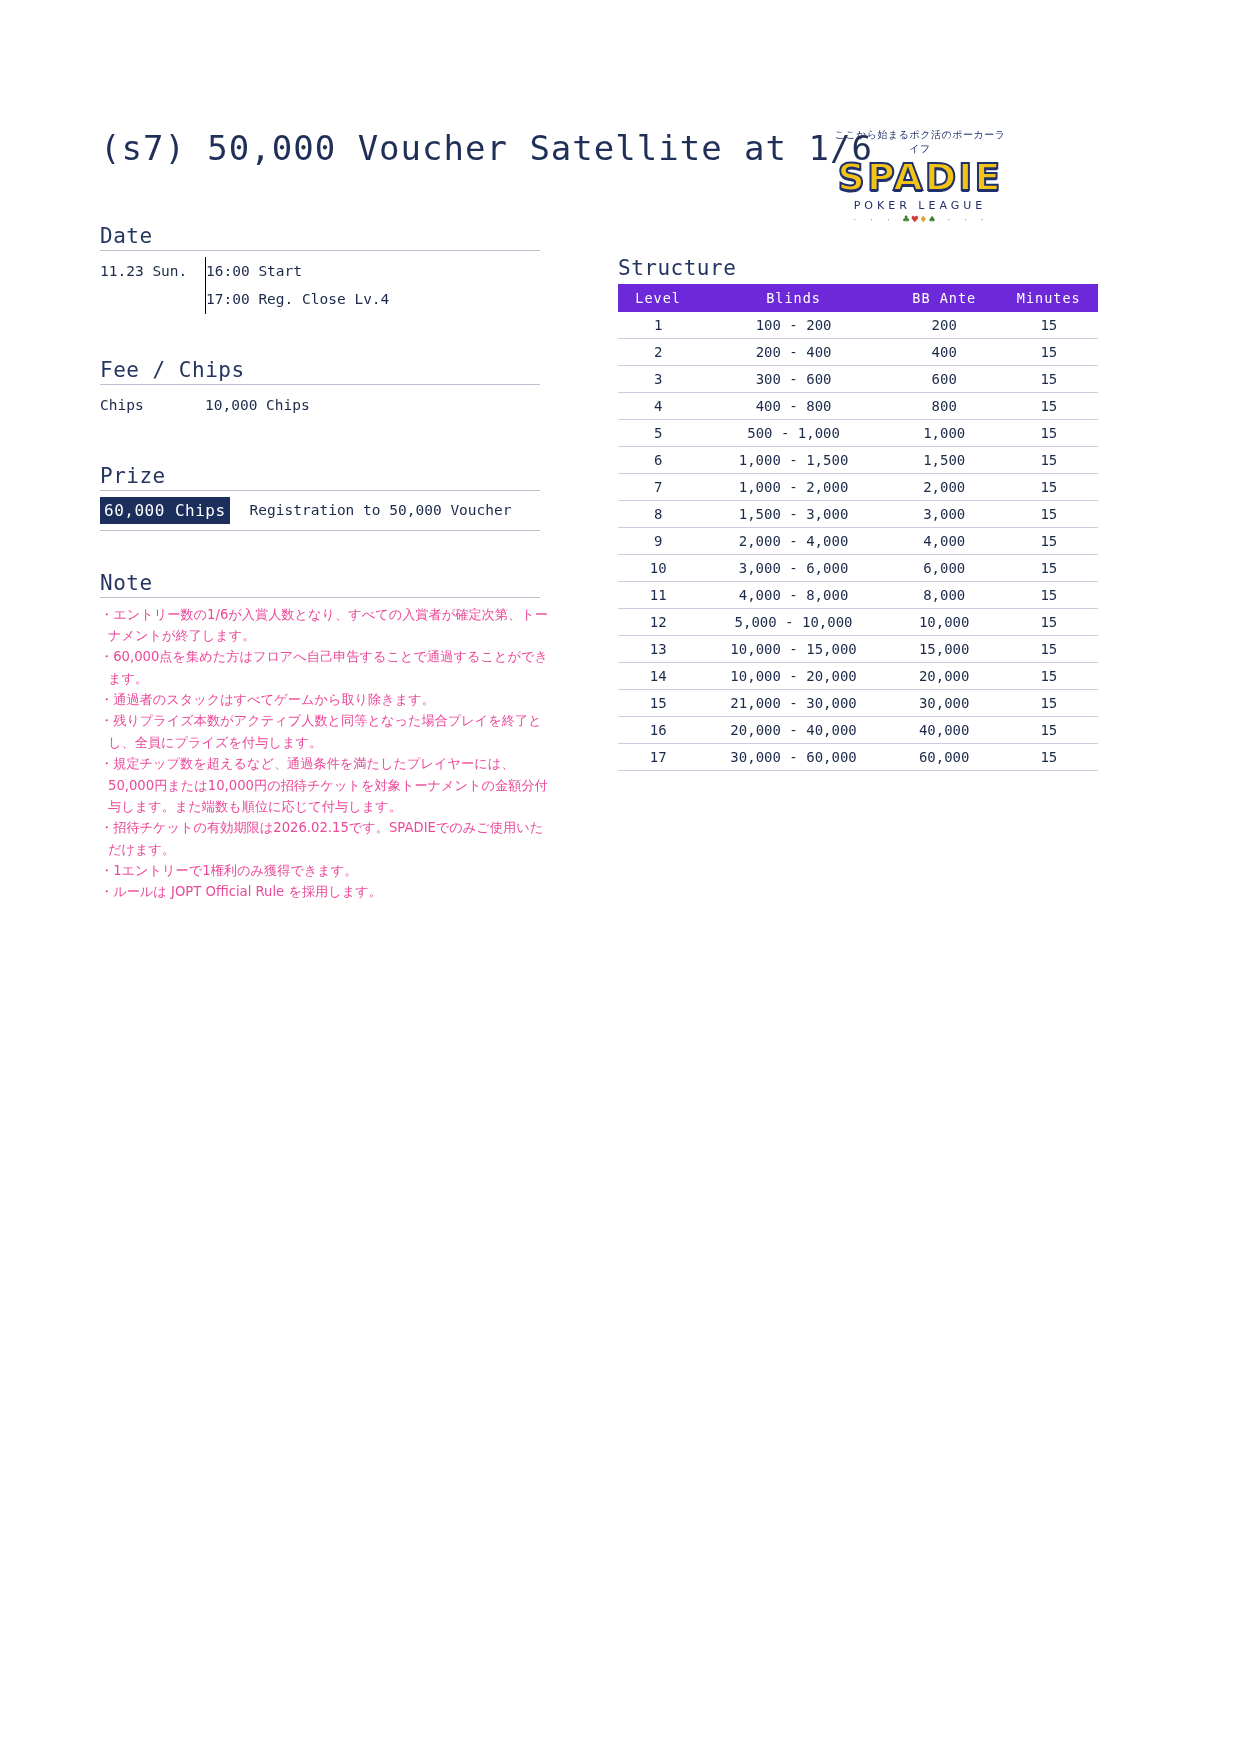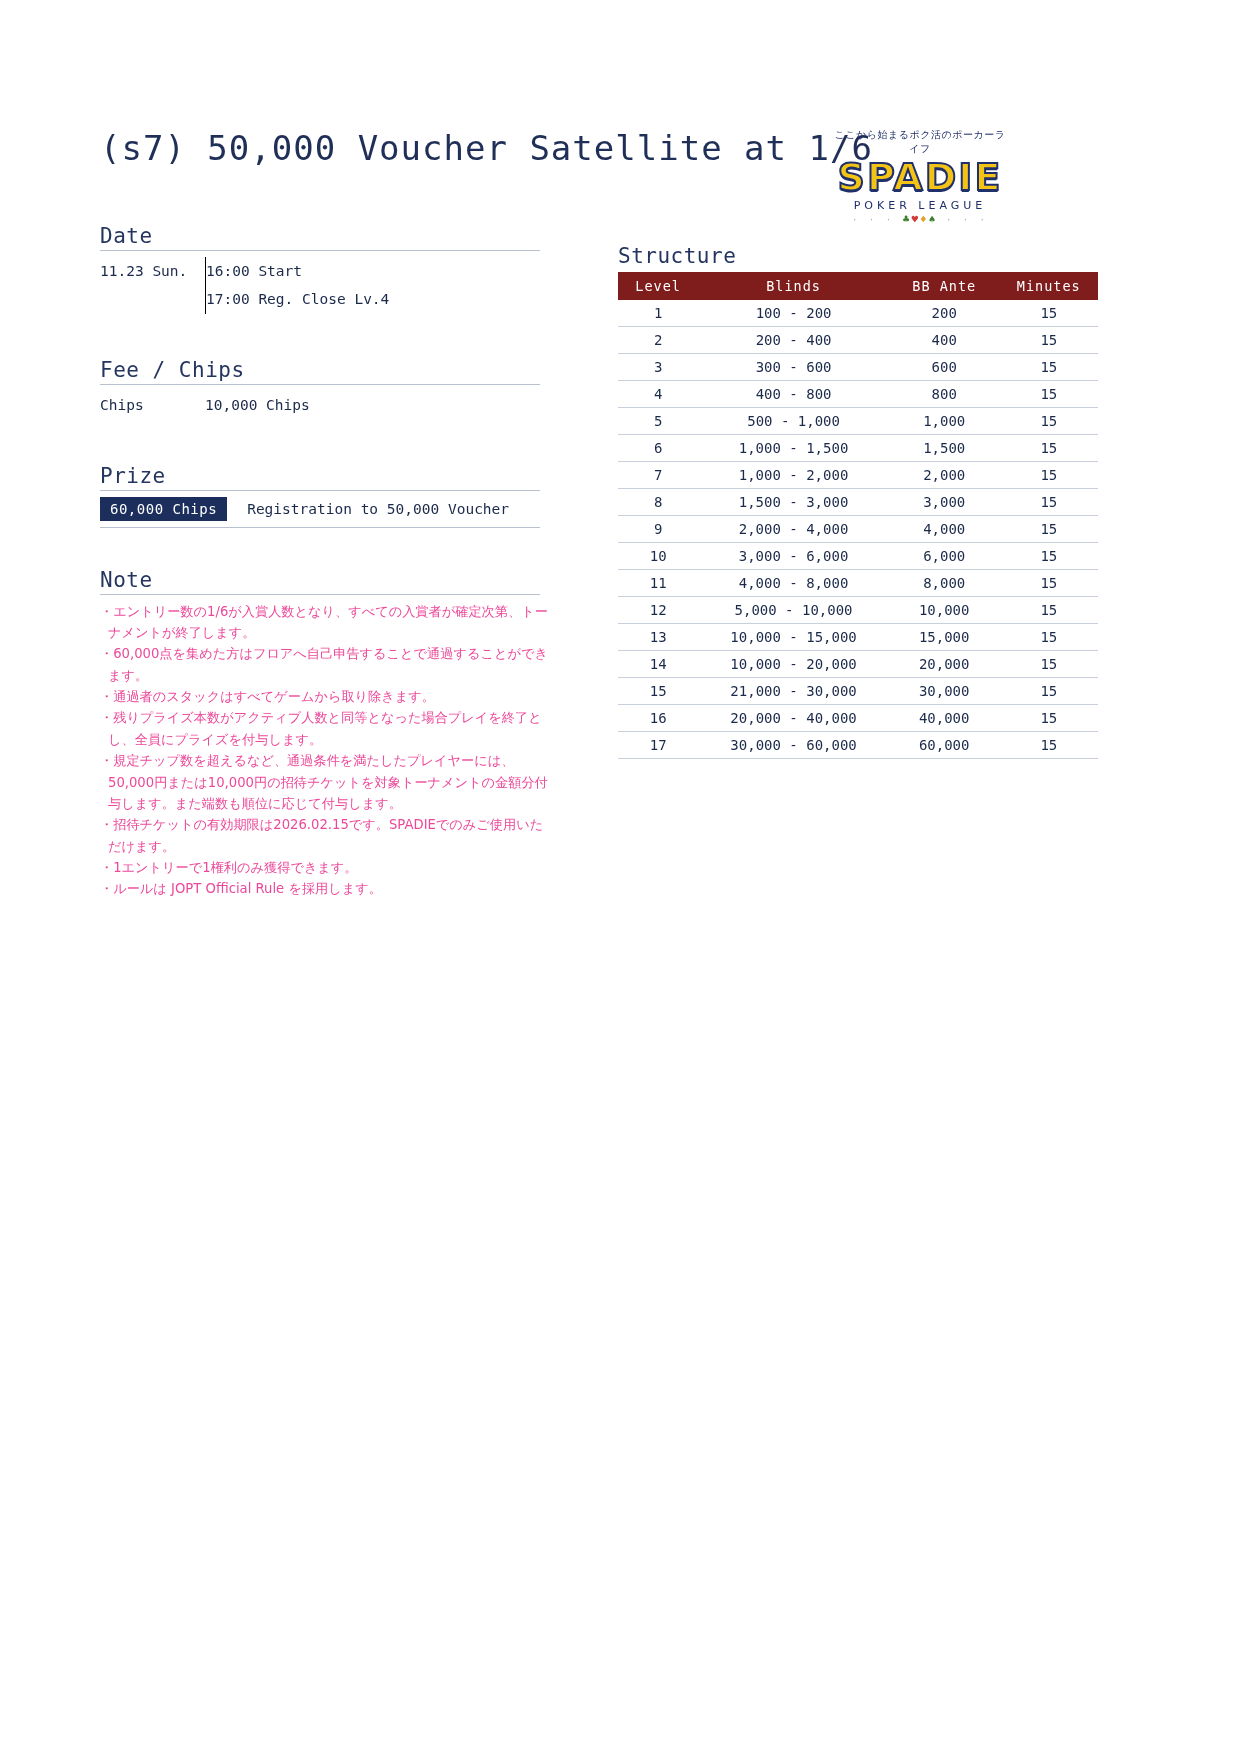--- a/index.html
+++ b/index.html
@@ -118,23 +118,23 @@
 
   .prize-row {
     display: flex;
     align-items: center;
     font-size: 14.5px;
     margin-top: 2px;
   }
   .prize-chip {
     background: #1b2e5c;
     color: #ffffff;
-    padding: 4px 10px;
+    padding: 4px 4px;
     letter-spacing: 0.5px;
-    font-size: 14px;
+    font-size: 16px;
   }
   .prize-text {
     padding-left: 20px;
   }
   .prize-underline {
     width: 440px;
     border-bottom: 1px solid #b9c0cf;
     margin-top: 6px;
   }
 
@@ -152,36 +152,36 @@
   }
   .note-item::before {
     content: "・";
     margin-left: -8px;
   }
 
   
   .struct-wrap {
     position: absolute;
     left: 618px;
-    top: 244px;
+    top: 256px;
     width: 480px;
   }
   .struct-head {
     font-size: 21px;
     color: #24355f;
     letter-spacing: 0.5px;
     margin-bottom: 4px;
   }
   table.struct {
     border-collapse: collapse;
     width: 480px;
     font-size: 14px;
   }
   table.struct thead th {
-    background: #7f1d1d;
+    background: #6d28d9;
     color: #ffffff;
     font-weight: normal;
     padding: 6px 4px;
     letter-spacing: 1px;
     font-size: 13.5px;
   }
   table.struct td {
     padding: 5px 4px;
     border-bottom: 1px solid #c9cfdc;
     text-align: center;

